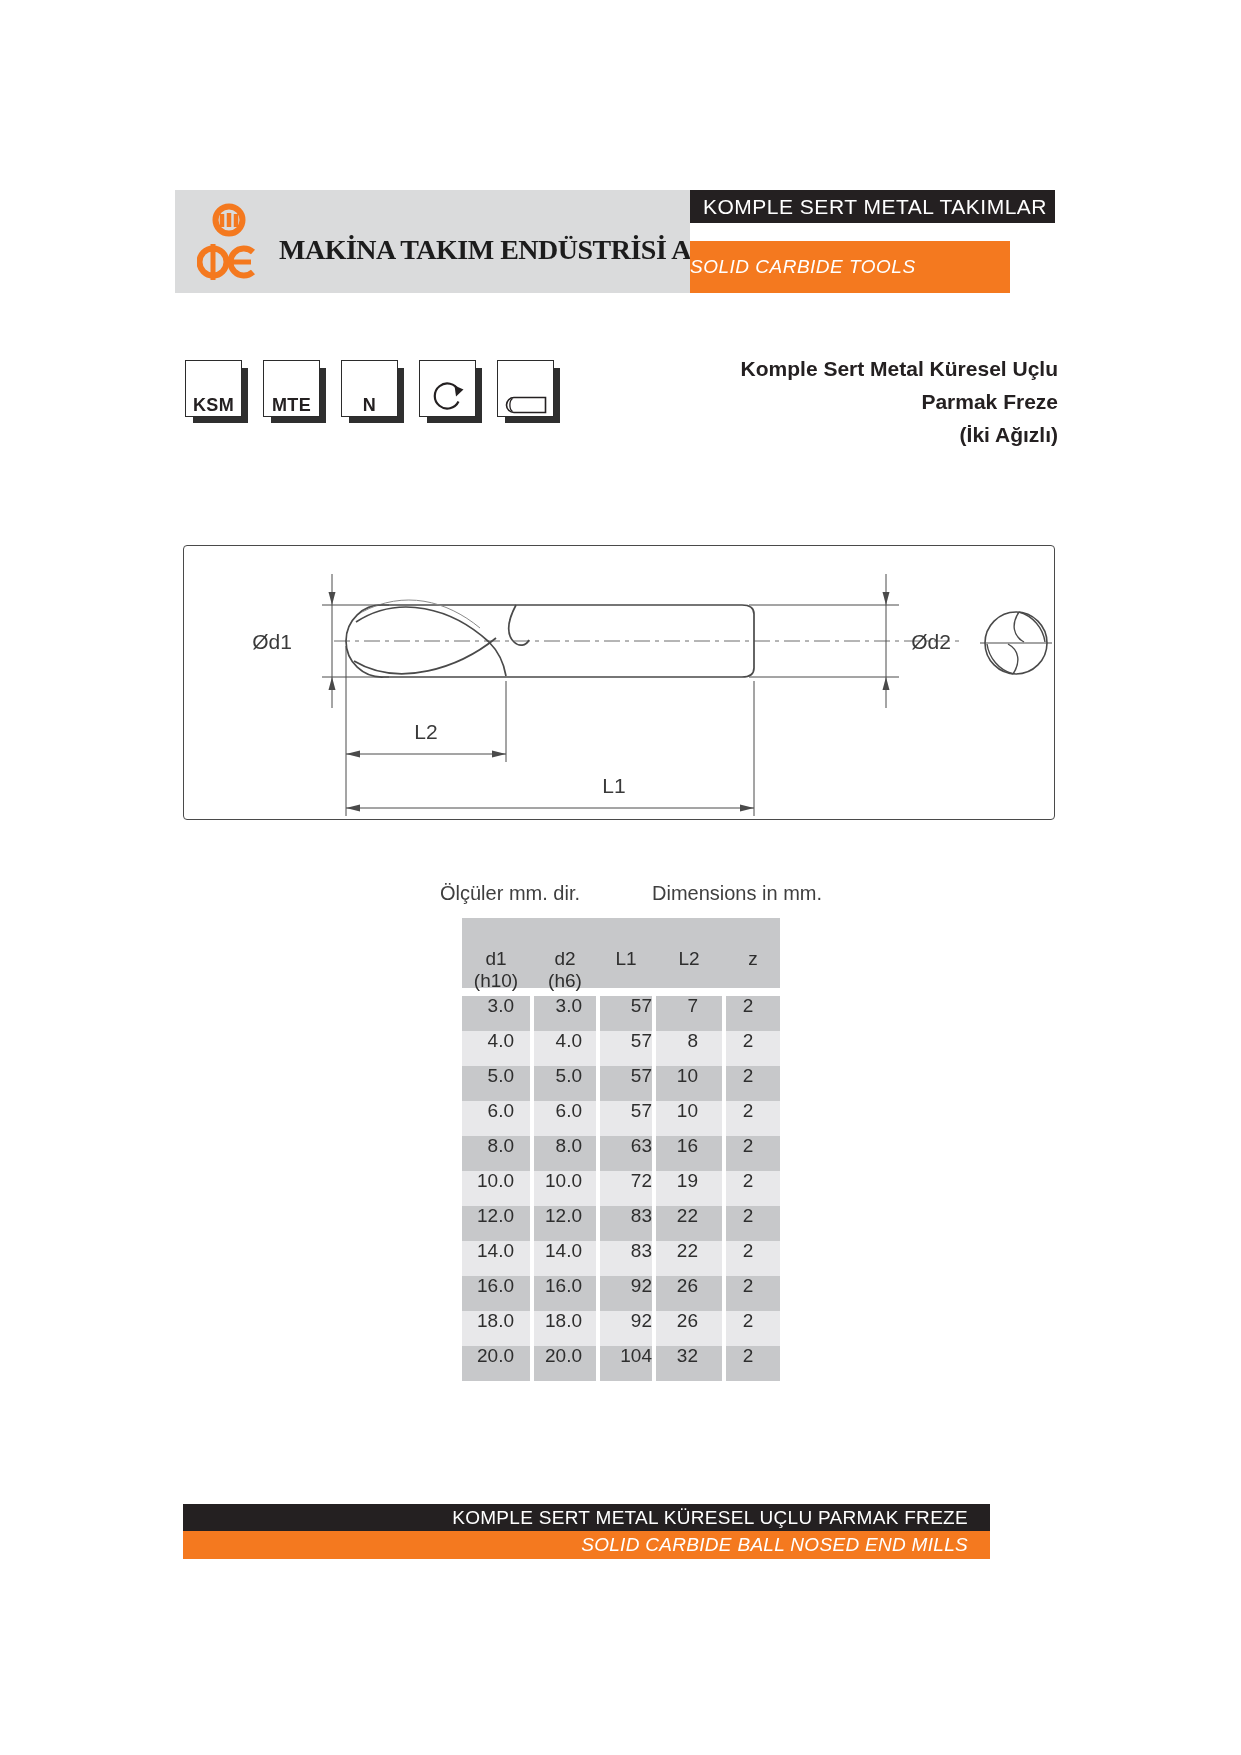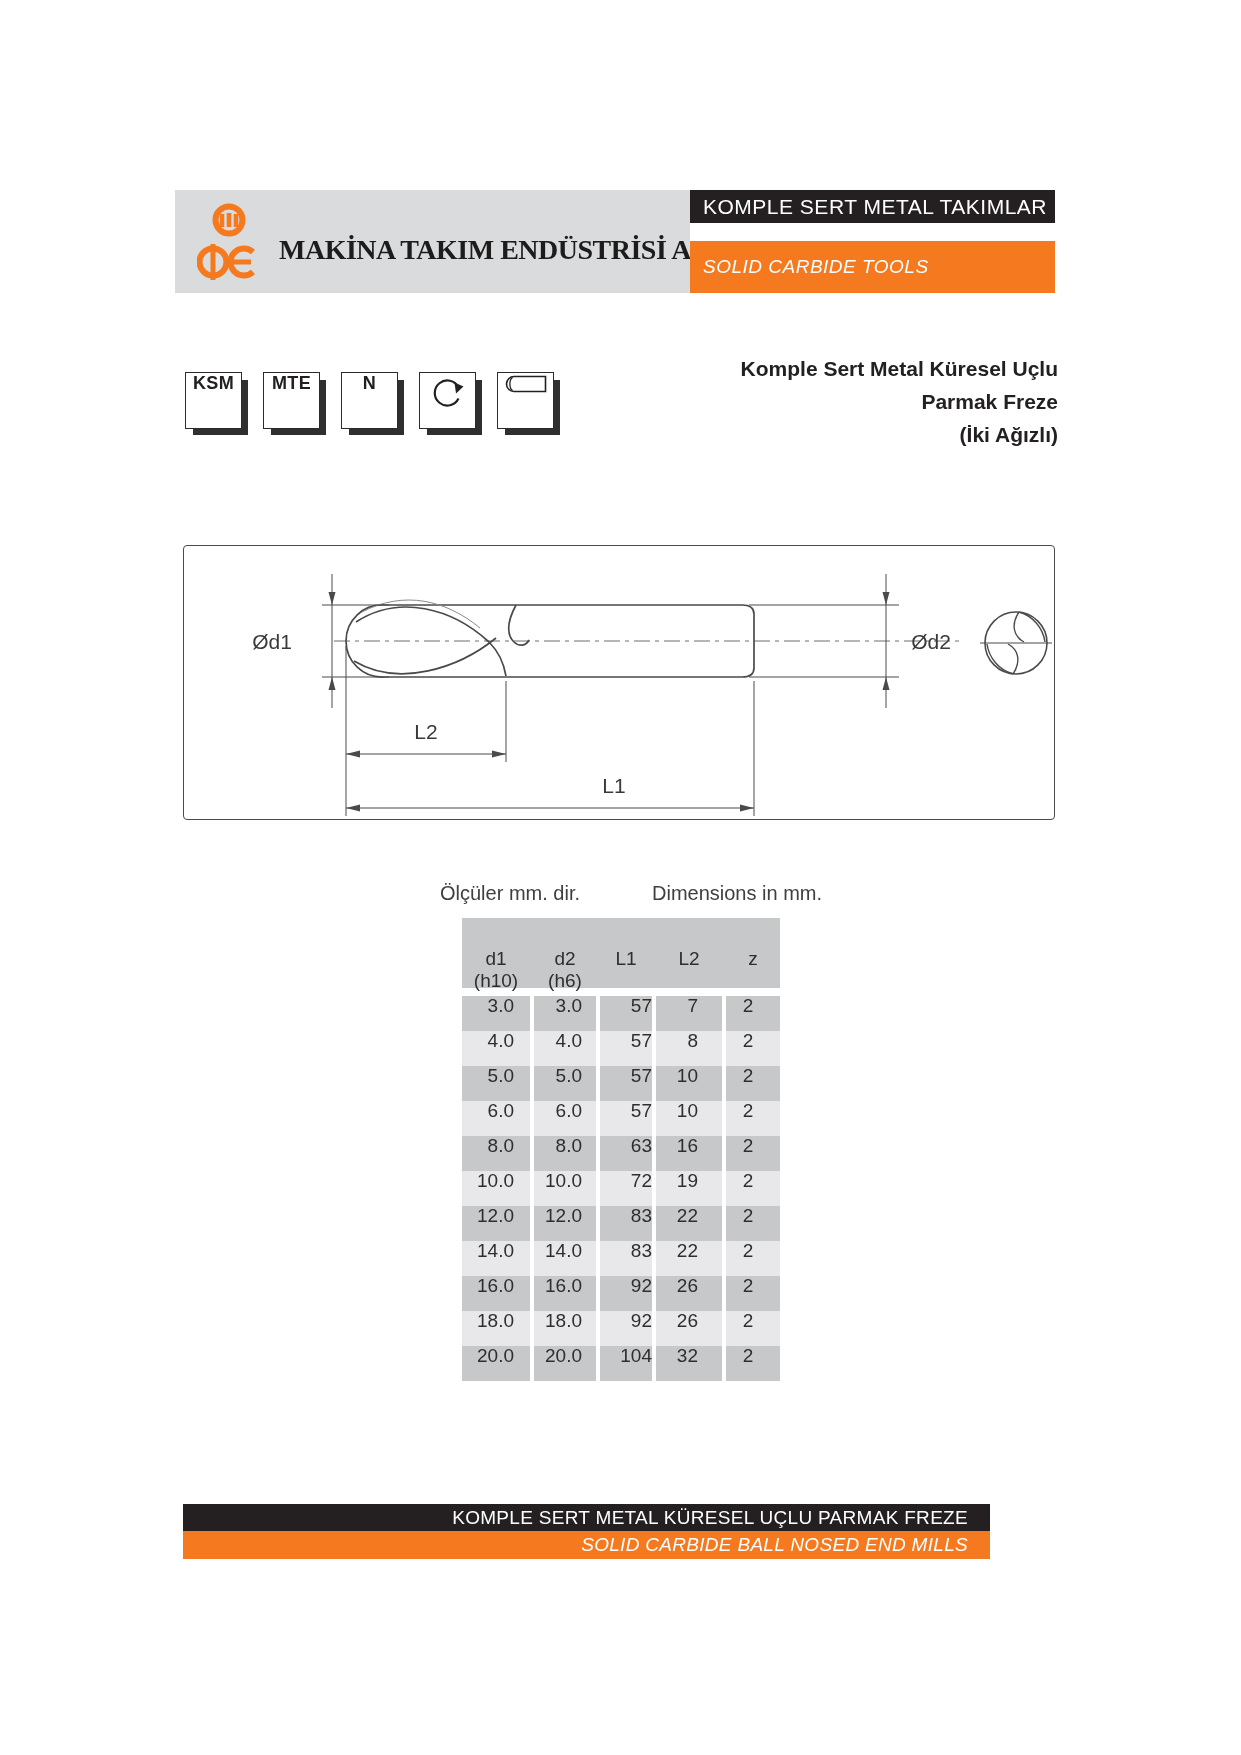--- a/index.html
+++ b/index.html
@@ -9,28 +9,28 @@
 
   
   .hdr-gray { position:absolute; left:175px; top:190px; width:515px; height:103px; background:#dadbdc; }
   .logo { position:absolute; left:22px; top:11px; width:64px; height:84px; }
   .company { position:absolute; left:104px; top:44px; width:400px;
              font-family:"Liberation Serif", serif; font-weight:bold; font-size:28px;
              letter-spacing:-0.5px; color:#1c1c1c; white-space:nowrap; }
   .hdr-black { position:absolute; left:690px; top:190px; width:365px; height:33px; background:#242021;
                display:flex; align-items:center; padding-left:13px; }
   .hdr-black span { color:#fff; font-size:21px; letter-spacing:0.5px; white-space:nowrap; }
-  .hdr-orange { position:absolute; left:690px; top:241px; width:365px; height:52px; background:#f4791f;
-                display:flex; align-items:center; padding-left:13px; }
+  .hdr-orange { position:absolute; left:690px; top:241px; width:320px; height:52px; background:#f4791f;
+                display:flex; align-items:center; }
   .hdr-orange span { color:#fff; font-size:19px; font-style:italic; letter-spacing:0.5px; }
 
   
   .badge { position:absolute; top:360px; width:57px; height:57px; background:#fff;
            border:1.6px solid #2b2b2b; box-shadow:7px 7px 0 -1px #2f2f2f;
-           display:flex; align-items:flex-start; justify-content:center;margin-top:12px; }
+           display:flex; align-items:flex-end; justify-content:center; }
   .badge b { font-size:18px; letter-spacing:0.3px; }
   .b1{left:185px;} .b2{left:263px;} .b3{left:341px;} .b4{left:419px;} .b5{left:497px;}
 
   
   .ptitle { position:absolute; left:700px; top:352px; width:358px; text-align:right;
             font-weight:bold; font-size:21px; line-height:33px; color:#242021; }
 
   
   .drawbox { position:absolute; left:183px; top:545px; width:872px; height:275px;
              border:1.5px solid #4a4a4a; border-radius:4px; }

